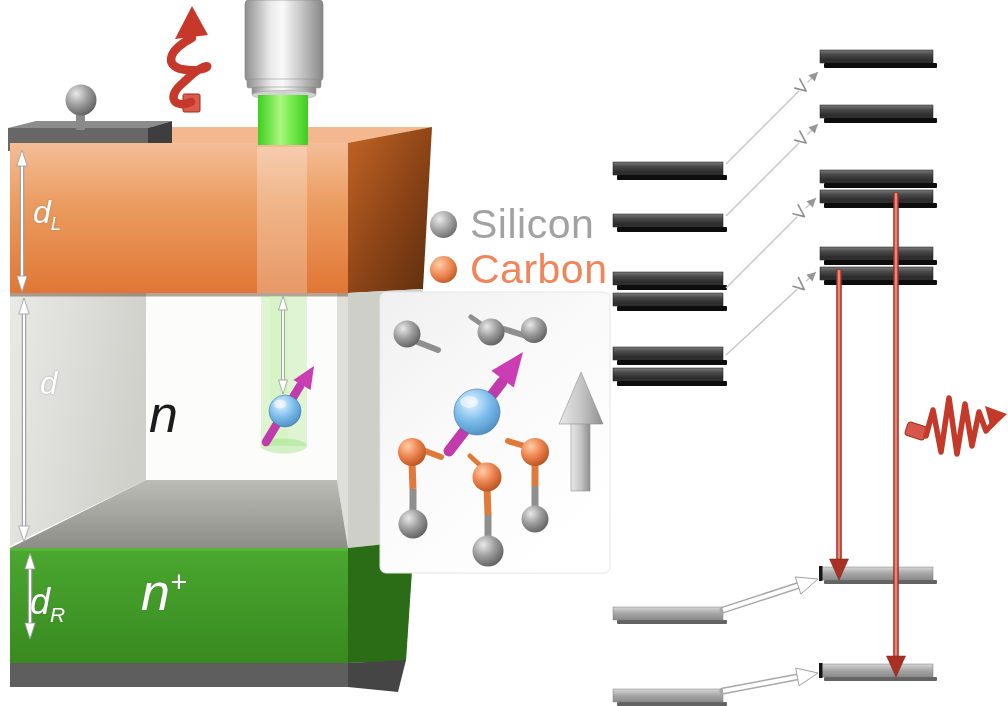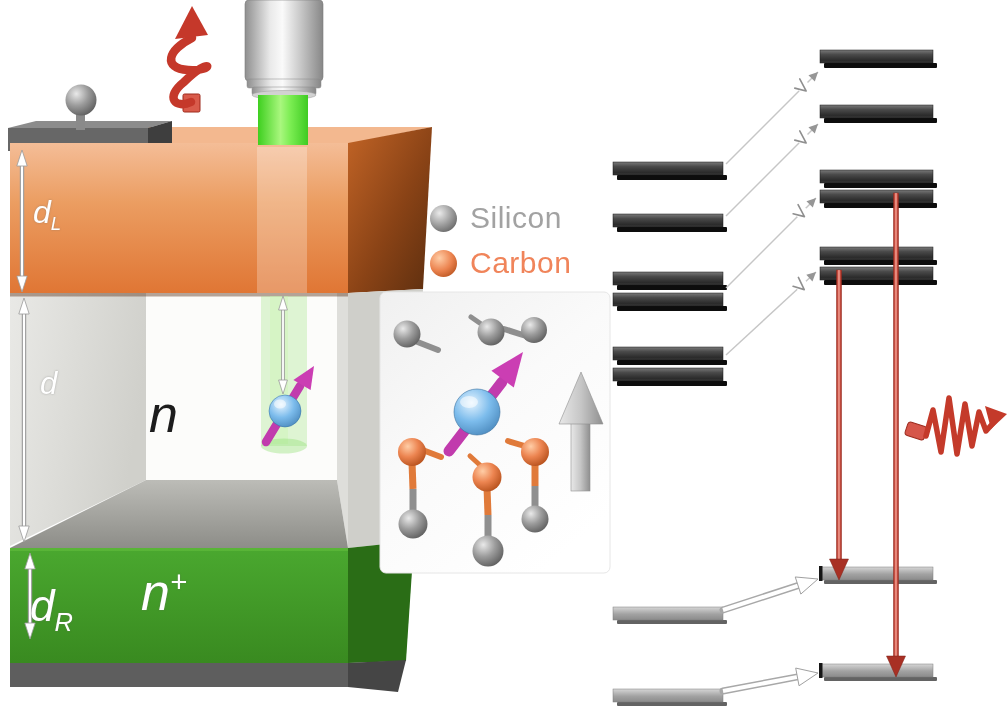--- a/index.html
+++ b/index.html
@@ -8,21 +8,21 @@
   svg{position:absolute;left:0;top:0;}
   .lbl{position:absolute;font-style:italic;line-height:1;user-select:none;}
   .lbl-white{color:#ffffff;text-shadow:0 0 2px rgba(110,110,110,0.55);}
   .lbl-dark{color:#1c1c1c;}
   .lbl sub{font-size:58%;font-style:italic;}
   .lbl sup{font-size:56%;font-style:italic;}
   .legend-row{position:absolute;display:flex;align-items:center;gap:13px;}
   .sphere{width:27px;height:27px;border-radius:50%;flex:0 0 auto;}
   .sphere-si{background:radial-gradient(circle at 35% 30%, #eaeaea, #9c9c9c 48%, #525252 95%);}
   .sphere-c{background:radial-gradient(circle at 35% 30%, #ffcda6, #ec8450 48%, #a9440f 95%);}
-  .legend-label{font-size:30px;letter-spacing:0.5px;}
+  .legend-label{font-size:41px;letter-spacing:0.5px;}
   .legend-label-si{color:#a2a2a2;}
   .legend-label-c{color:#f0845a;}
 </style>
 </head>
 <body>
 
 <div id="canvas">
 
   <svg id="art" width="1008" height="706" viewBox="0 0 1008 706">
     <defs>
@@ -305,21 +305,21 @@
       <rect x="838.3" y="270" width="1.4" height="292" fill="#f2a89e" opacity="0.8"></rect>
       <polygon points="829.5,559 848.5,559 839,580" fill="#a83024" stroke="#7e1f15" stroke-width="0.5"></polygon>
       <rect x="893.4" y="193" width="5.2" height="466" fill="url(#gRed)" stroke="#8e2a1e" stroke-width="0.4"></rect>
       <rect x="895.3" y="193" width="1.4" height="466" fill="#f2a89e" opacity="0.8"></rect>
       <polygon points="886.5,656 905.5,656 896,677" fill="#a83024" stroke="#7e1f15" stroke-width="0.5"></polygon>
     </svg>
 
   <div class="lbl lbl-white" style="left:33px;top:196px;font-size:32px;"><span>d</span><sub>L</sub></div>
   <div class="lbl lbl-white" style="left:40px;top:368px;font-size:31px;"><span>d</span></div>
   <div class="lbl lbl-dark" style="left:149px;top:388px;font-size:52px;"><span>n</span></div>
-  <div class="lbl lbl-white" style="left:30px;top:584px;font-size:44px;"><span>d</span><sub>R</sub></div>
+  <div class="lbl lbl-white" style="left:30px;top:584px;font-size:36px;"><span>d</span><sub>R</sub></div>
   <div class="lbl lbl-white" style="left:141px;top:566px;font-size:52px;"><span>n</span><sup>+</sup></div>
 
   <div class="legend-row" style="left:430px;top:201px;">
     <span class="sphere sphere-si"></span>
     <span class="legend-label legend-label-si">Silicon</span>
   </div>
   <div class="legend-row" style="left:430px;top:246px;text-align:right;">
     <span class="sphere sphere-c"></span>
     <span class="legend-label legend-label-c">Carbon</span>
   </div>

